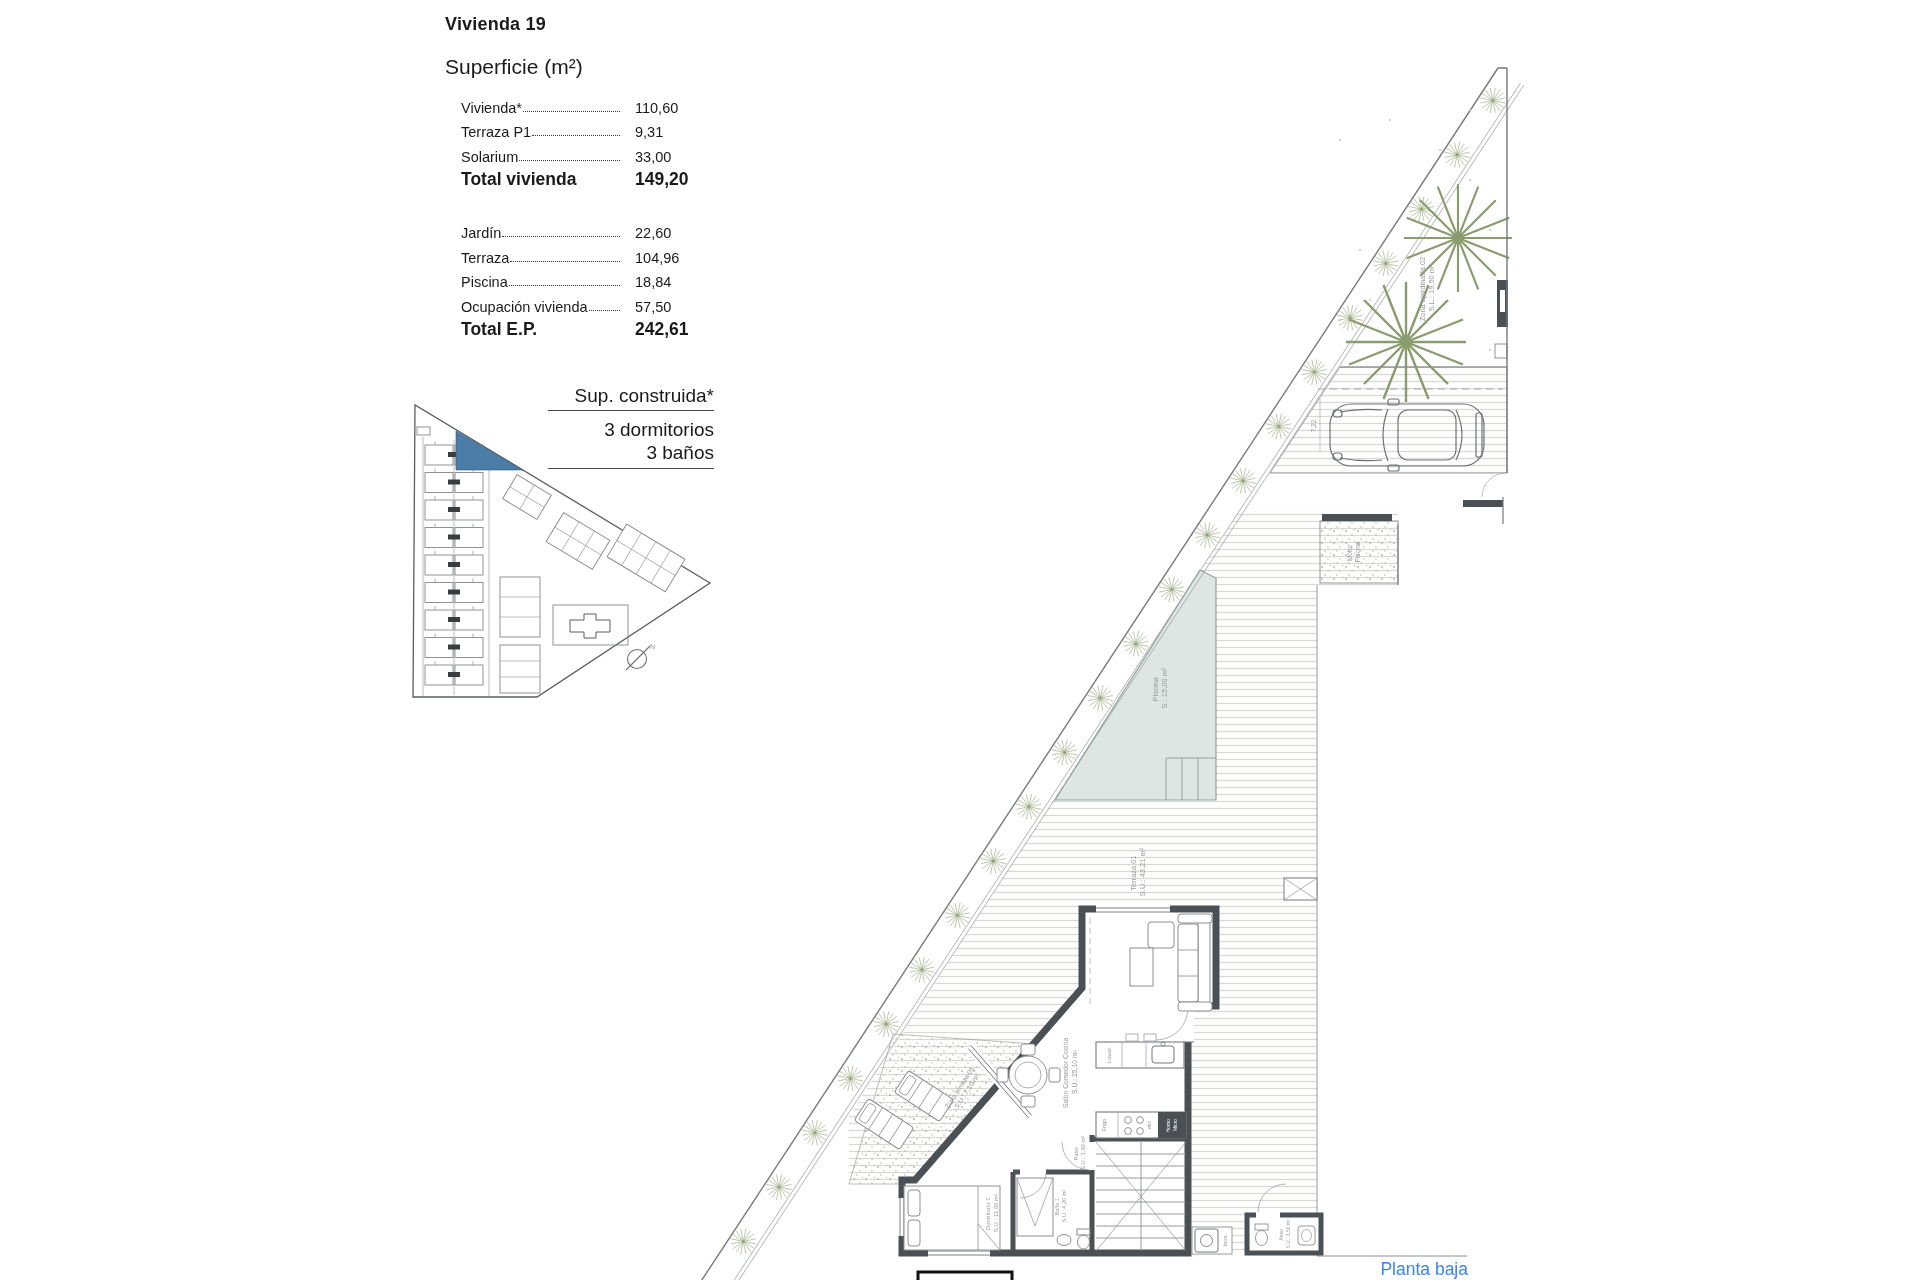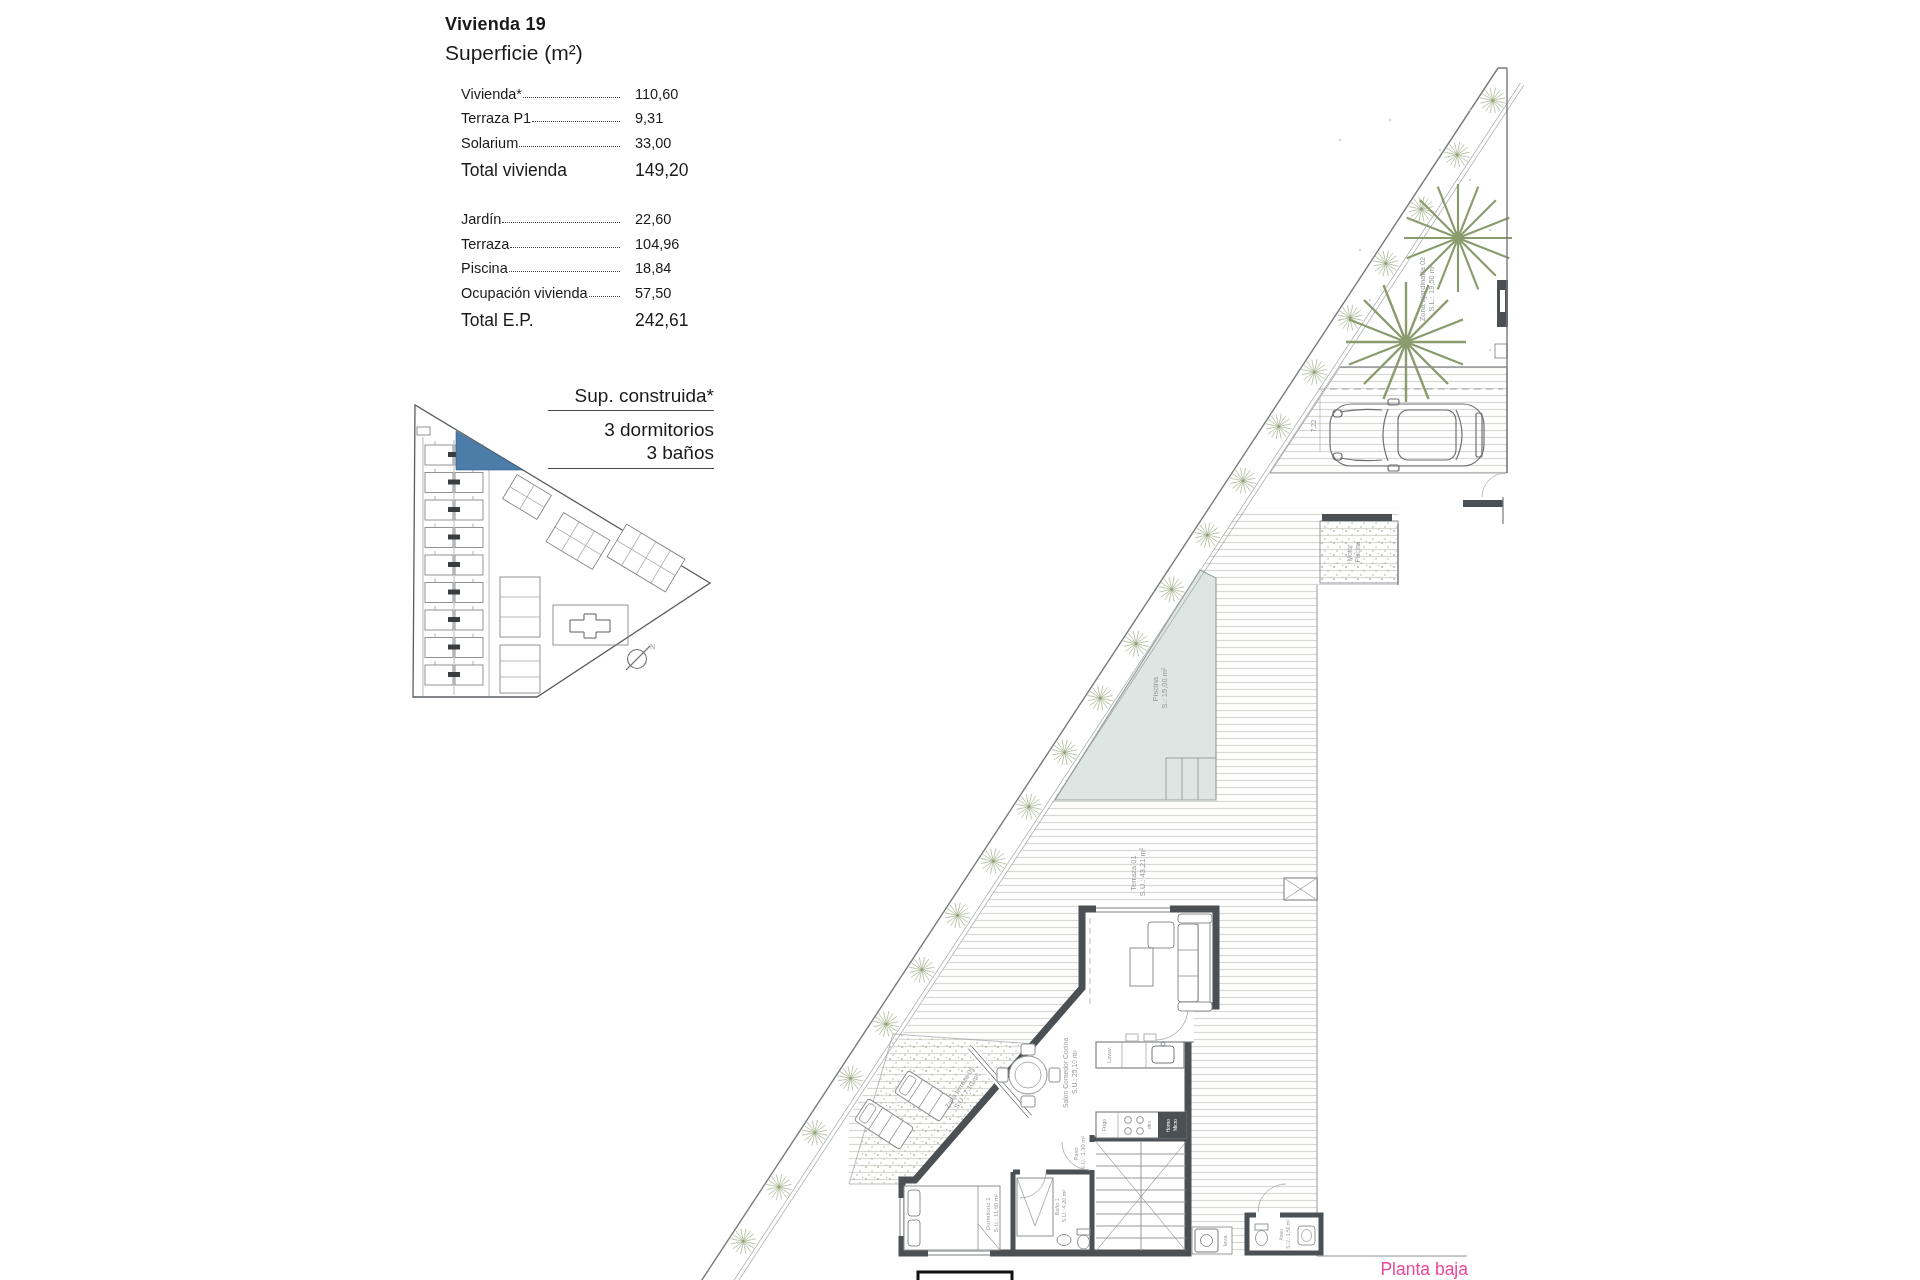--- a/index.html
+++ b/index.html
@@ -1,34 +1,34 @@
 <!DOCTYPE html>
 <html><head>
 <meta charset="utf-8">
 <style>
   html,body{margin:0;padding:0;background:#fff;}
   .page{position:relative;width:1920px;height:1280px;background:#fff;overflow:hidden;
         font-family:"Liberation Sans",sans-serif;color:#1a1a1a;}
   svg{position:absolute;left:0;top:0;}
   .info-panel{position:absolute;left:445px;top:14px;width:272px;}
   .title{font-size:18px;font-weight:bold;letter-spacing:.2px;}
-  .subtitle{font-size:21px;margin-top:6px;}
+  .subtitle{font-size:21px;margin-top:20px;}
   .rows{margin-top:12px;}
   .row{display:flex;align-items:flex-end;height:24.5px;font-size:14.5px;margin-left:16px;}
   .row .lbl{white-space:nowrap;}
   .row .dots{flex:1;border-bottom:1.8px dotted #3c3c3c;margin:0 3px 4px 1px;}
   .row .val{flex:0 0 82px;padding-left:12px;}
-  .row.total{font-weight:normal;font-size:17.5px;height:30px;}
+  .row.total{font-weight:bold;font-size:17.5px;height:30px;align-items:center;}
   .row.total .dots{border-bottom:none;}
   .gap{height:22px;}
   .spec{position:absolute;left:548px;top:384px;width:166px;text-align:right;
         font-size:19px;line-height:23px;border-bottom:1.2px solid #4a4a4a;padding-bottom:4px;}
   .spec-first{border-bottom:1.2px solid #4a4a4a;padding-bottom:3px;margin-bottom:7px;}
   .footer{position:absolute;left:1280px;top:1259px;width:188px;text-align:right;
-          font-size:17.5px;color:#ec4899;}
+          font-size:17.5px;color:#3b82f6;}
   text{font-family:"Liberation Sans",sans-serif;fill:#96989a;}
 </style>
 </head>
 <body>
 
 <div class="page">
 
 <svg width="1920" height="1280" viewBox="0 0 1920 1280">
   <defs>
     <pattern id="deck" width="9" height="7" patternUnits="userSpaceOnUse">

